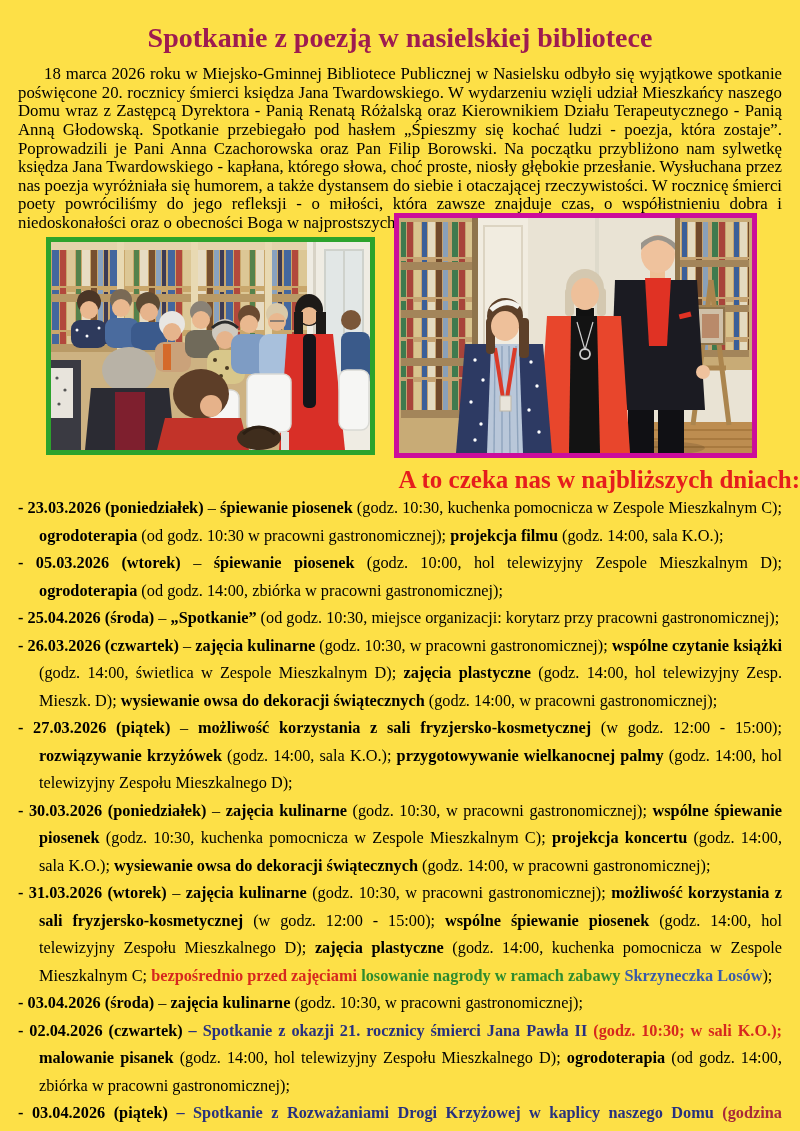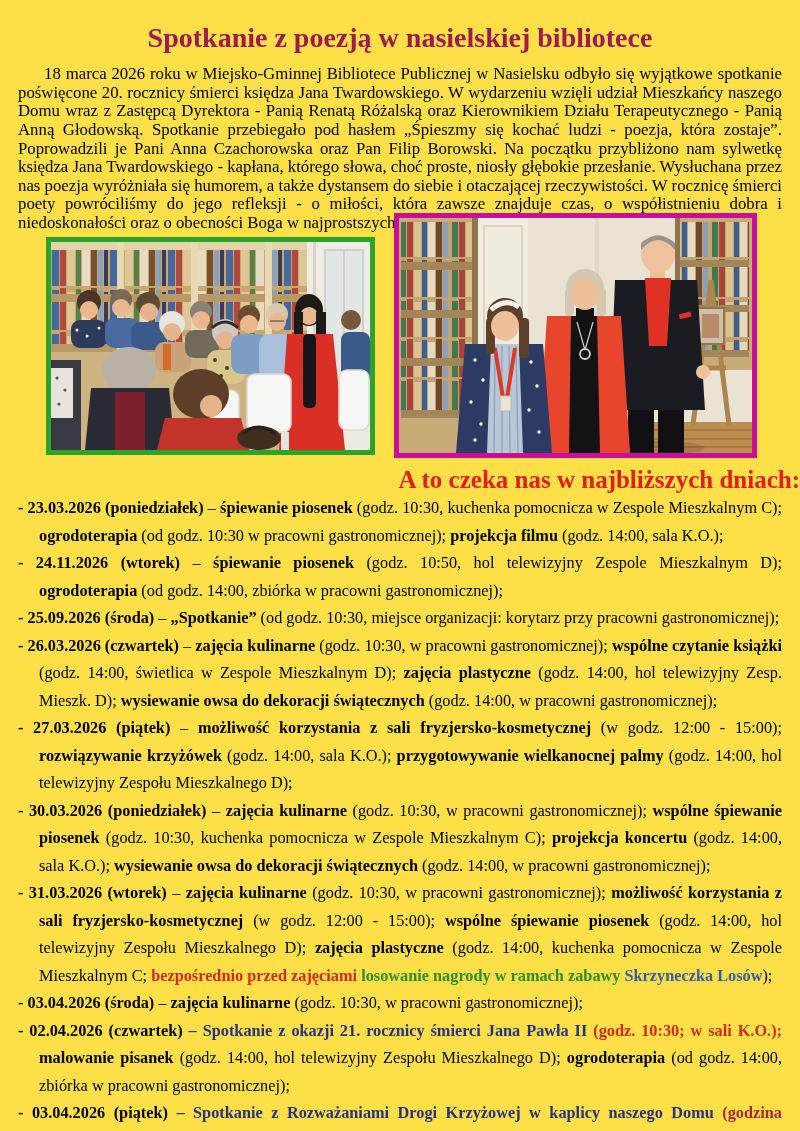--- a/index.html
+++ b/index.html
@@ -275,22 +275,22 @@
       <rect x="120" y="100" width="10" height="40" rx="4" fill="#5d4029"></rect>
       <path d="M92,92 q14,-13 28,-3" stroke="#f4f2ec" stroke-width="5" fill="none"></path>
       <ellipse cx="106" cy="108" rx="14" ry="15" fill="#eec09a"></ellipse>
     </svg>
   </div>
 
   <h2 class="heading">A to czeka nas w najbliższych dniach:</h2>
 
   <div class="events">
       <div class="event"><span class="sb">- 23.03.2026 (poniedziałek)</span><span class="sr"> – </span><span class="sb">śpiewanie piosenek</span><span class="sr"> (godz. 10:30, kuchenka pomocnicza w Zespole Mieszkalnym C); </span><span class="sb">ogrodoterapia</span><span class="sr"> (od godz. 10:30 w pracowni gastronomicznej); </span><span class="sb">projekcja filmu</span><span class="sr"> (godz. 14:00, sala K.O.);</span></div>
-      <div class="event"><span class="sb">- 24.11.2026 (wtorek)</span><span class="sr"> – </span><span class="sb">śpiewanie piosenek</span><span class="sr"> (godz. 10:50, hol telewizyjny Zespole Mieszkalnym D); </span><span class="sb">ogrodoterapia</span><span class="sr"> (od godz. 14:00, zbiórka w pracowni gastronomicznej);</span></div>
-      <div class="event"><span class="sb">- 25.09.2026 (środa)</span><span class="sr"> – </span><span class="sb">„Spotkanie”</span><span class="sr"> (od godz. 10:30, miejsce organizacji: korytarz przy pracowni gastronomicznej);</span></div>
+      <div class="event"><span class="sb">- 05.03.2026 (wtorek)</span><span class="sr"> – </span><span class="sb">śpiewanie piosenek</span><span class="sr"> (godz. 10:00, hol telewizyjny Zespole Mieszkalnym D); </span><span class="sb">ogrodoterapia</span><span class="sr"> (od godz. 14:00, zbiórka w pracowni gastronomicznej);</span></div>
+      <div class="event"><span class="sb">- 25.04.2026 (środa)</span><span class="sr"> – </span><span class="sb">„Spotkanie”</span><span class="sr"> (od godz. 10:30, miejsce organizacji: korytarz przy pracowni gastronomicznej);</span></div>
       <div class="event"><span class="sb">- 26.03.2026 (czwartek)</span><span class="sr"> – </span><span class="sb">zajęcia kulinarne</span><span class="sr"> (godz. 10:30, w pracowni gastronomicznej); </span><span class="sb">wspólne czytanie książki</span><span class="sr"> (godz. 14:00, świetlica w Zespole Mieszkalnym D); </span><span class="sb">zajęcia plastyczne</span><span class="sr"> (godz. 14:00, hol telewizyjny Zesp. Mieszk. D); </span><span class="sb">wysiewanie owsa do dekoracji świątecznych</span><span class="sr"> (godz. 14:00, w pracowni gastronomicznej);</span></div>
       <div class="event"><span class="sb">- 27.03.2026 (piątek)</span><span class="sr"> – </span><span class="sb">możliwość korzystania z sali fryzjersko-kosmetycznej</span><span class="sr"> (w godz. 12:00 - 15:00); </span><span class="sb">rozwiązywanie krzyżówek</span><span class="sr"> (godz. 14:00, sala K.O.); </span><span class="sb">przygotowywanie wielkanocnej palmy</span><span class="sr"> (godz. 14:00, hol telewizyjny Zespołu Mieszkalnego D);</span></div>
       <div class="event"><span class="sb">- 30.03.2026 (poniedziałek)</span><span class="sr"> – </span><span class="sb">zajęcia kulinarne</span><span class="sr"> (godz. 10:30, w pracowni gastronomicznej); </span><span class="sb">wspólne śpiewanie piosenek</span><span class="sr"> (godz. 10:30, kuchenka pomocnicza w Zespole Mieszkalnym C); </span><span class="sb">projekcja koncertu</span><span class="sr"> (godz. 14:00, sala K.O.); </span><span class="sb">wysiewanie owsa do dekoracji świątecznych</span><span class="sr"> (godz. 14:00, w pracowni gastronomicznej);</span></div>
       <div class="event"><span class="sb">- 31.03.2026 (wtorek)</span><span class="sr"> – </span><span class="sb">zajęcia kulinarne</span><span class="sr"> (godz. 10:30, w pracowni gastronomicznej); </span><span class="sb">możliwość korzystania z sali fryzjersko-kosmetycznej</span><span class="sr"> (w godz. 12:00 - 15:00); </span><span class="sb">wspólne śpiewanie piosenek</span><span class="sr"> (godz. 14:00, hol telewizyjny Zespołu Mieszkalnego D); </span><span class="sb">zajęcia plastyczne</span><span class="sr"> (godz. 14:00, kuchenka pomocnicza w Zespole Mieszkalnym C; </span><span class="s-red">bezpośrednio przed zajęciami </span><span class="s-green">losowanie nagrody w ramach zabawy </span><span class="s-blue">Skrzyneczka Losów</span><span class="sr">);</span></div>
       <div class="event"><span class="sb">- 03.04.2026 (środa)</span><span class="sr"> – </span><span class="sb">zajęcia kulinarne</span><span class="sr"> (godz. 10:30, w pracowni gastronomicznej);</span></div>
       <div class="event"><span class="sb">- 02.04.2026 (czwartek) </span><span class="s-navy">– Spotkanie z okazji 21. rocznicy śmierci Jana Pawła II </span><span class="s-red">(godz. 10:30; w sali K.O.); </span><span class="sb">malowanie pisanek</span><span class="sr"> (godz. 14:00, hol telewizyjny Zespołu Mieszkalnego D); </span><span class="sb">ogrodoterapia</span><span class="sr"> (od godz. 14:00, zbiórka w pracowni gastronomicznej);</span></div>
       <div class="event"><span class="sb">- 03.04.2026 (piątek) </span><span class="s-navy">– Spotkanie z Rozważaniami Drogi Krzyżowej w kaplicy naszego Domu </span><span class="s-darkred">(godzina Spotkania zostanie podana w późniejszym terminie).</span></div>
     </div>
 
 </div>

